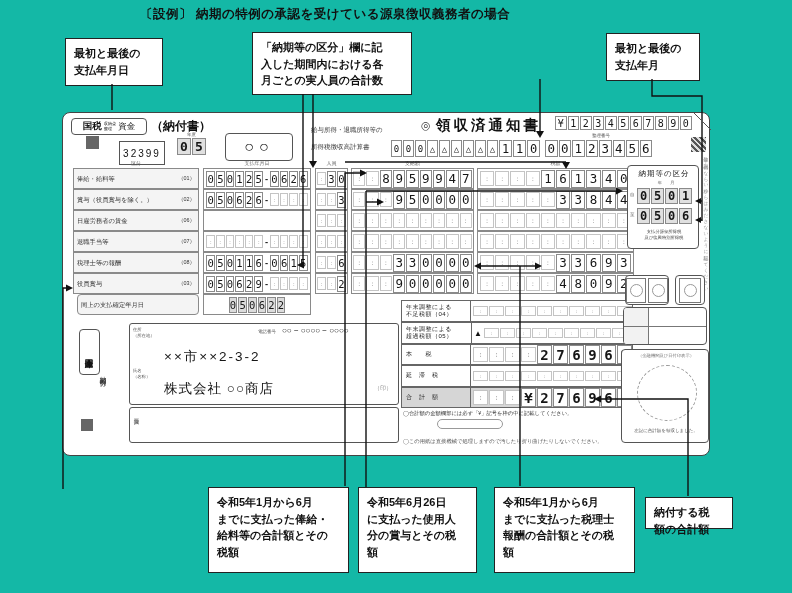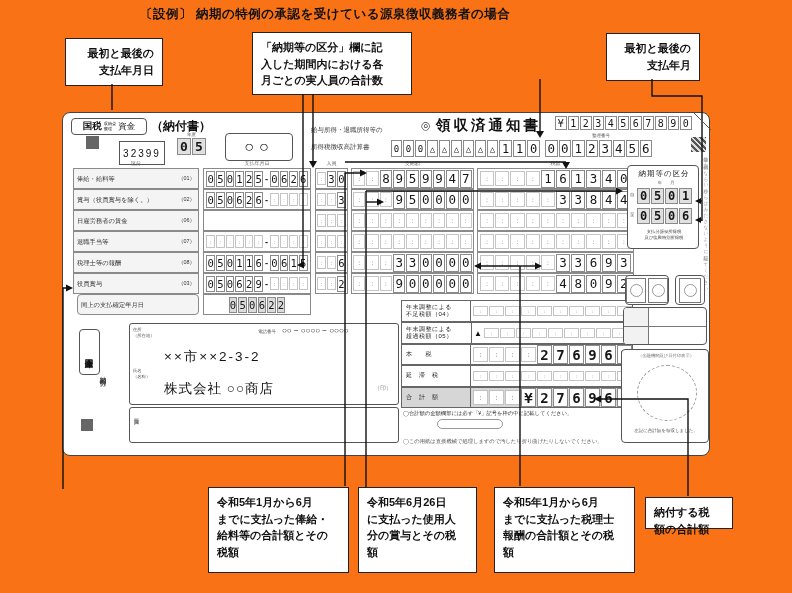--- a/index.html
+++ b/index.html
@@ -1,21 +1,21 @@
 <!DOCTYPE html>
 <html><head>
 <meta charset="utf-8">
 <style>
   html,body{margin:0;padding:0;background:#fff;}
-  .page{position:relative;width:792px;height:593px;background:#f97316;overflow:hidden;
+  .page{position:relative;width:792px;height:593px;background:#14b8a6;overflow:hidden;
         font-family:"Liberation Sans","DejaVu Sans",sans-serif;color:#111;}
   .t{position:absolute;white-space:pre-line;}
   .callout{position:absolute;border:1.6px solid #222;background:#fff;font-size:11px;font-weight:bold;
            line-height:1.5;white-space:pre-line;padding:6px 8px;box-sizing:border-box;}
-  .ctr{text-align:right;}
+  .ctr{text-align:left;}
   .form{position:absolute;left:62px;top:112px;width:648px;height:344px;border:1.8px solid #444;
         border-radius:8px;background:#fff;box-sizing:border-box;}
   .box{position:absolute;box-sizing:border-box;border:1.2px solid #555;background:#fff;}
   .rbox{border-radius:4px;}
   .vtext{writing-mode:vertical-rl;text-orientation:upright;}
   .colhead{position:absolute;top:47px;font-size:5px;color:#666;text-align:center;}
   .trow{position:absolute;left:0;width:100%;height:21px;}
   .cell{position:absolute;top:0;height:21px;border:0.8px solid #8a8a8a;box-sizing:border-box;
         display:flex;align-items:center;justify-content:center;background:#fff;}
   .labelcell{justify-content:space-between;padding:0 3px;background:#f4f4f4;}

